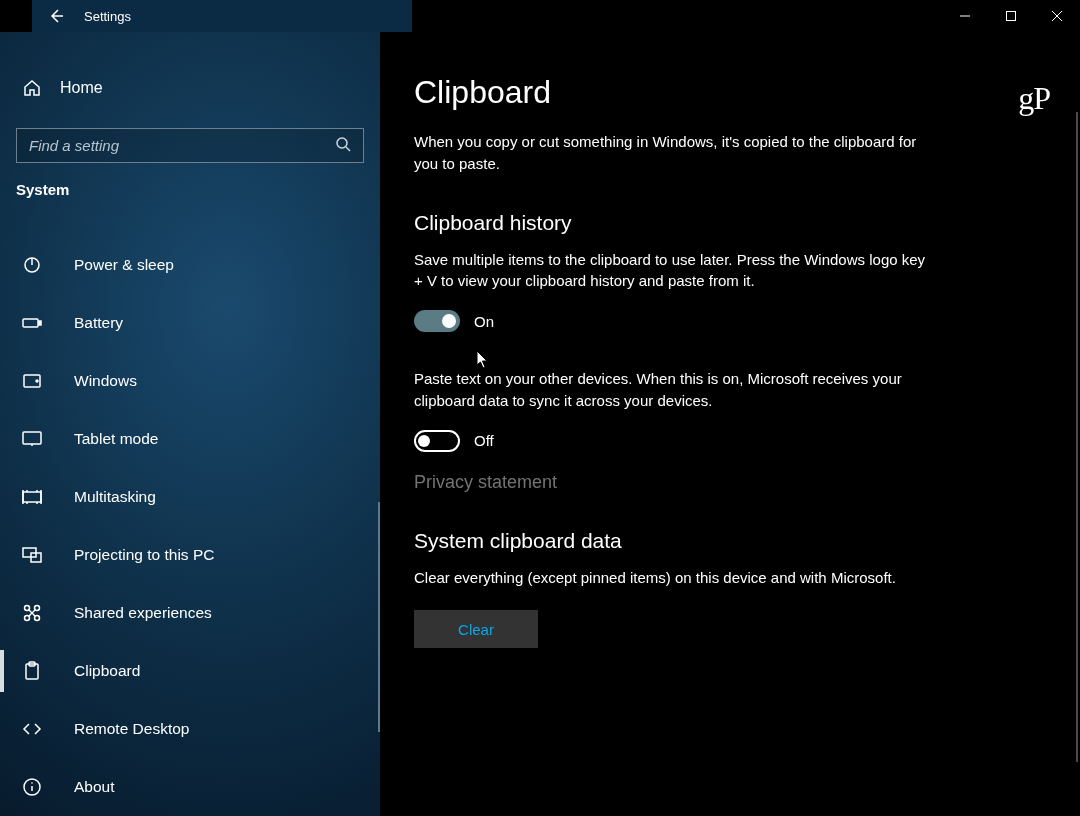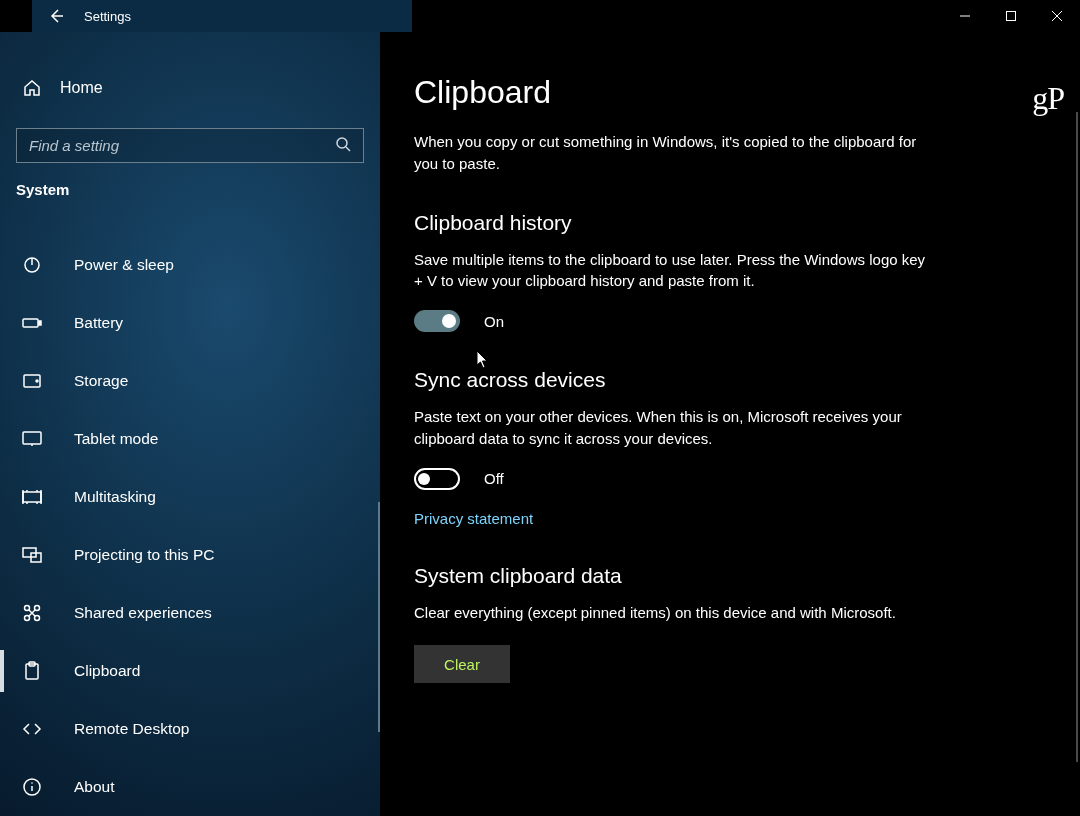--- a/index.html
+++ b/index.html
@@ -110,21 +110,21 @@
     .content {
       flex: 1;
       background: #000;
       padding: 42px 48px 20px 34px;
       overflow-y: auto;
       position: relative;
     }
     .watermark {
       position: absolute;
       top: 48px;
-      right: 16px;
+      right: 30px;
       font-size: 32px;
       font-weight: 300;
       color: #fff;
       font-family: Georgia, serif;
       letter-spacing: -1px;
     }
     .page-title {
       font-size: 32px;
       font-weight: 300;
       margin-bottom: 20px;
@@ -138,21 +138,21 @@
     }
     .section { margin-top: 36px; }
     .section-title {
       font-size: 21px;
       font-weight: 400;
       margin-bottom: 14px;
     }
     .toggle-row {
       display: flex;
       align-items: center;
-      gap: 24px;
+      gap: 14px;
       margin-top: 18px;
     }
     .toggle {
       width: 46px; height: 22px;
       border-radius: 11px;
       position: relative;
       cursor: pointer;
     }
     .toggle.on { background: #5b7c84; }
     .toggle.off { background: #000; border: 2px solid #fff; }
@@ -163,31 +163,31 @@
       background: #fff;
       top: 50%;
       transform: translateY(-50%);
     }
     .toggle.on .knob { right: 4px; }
     .toggle.off .knob { left: 2px; width: 12px; height: 12px; }
     .toggle-label { font-size: 15px; }
     .link {
       display: inline-block;
       margin-top: 20px;
-      color: #7dd3fc;
-      font-size: 15px;
+      color: #737373;
+      font-size: 18px;
       cursor: pointer;
     }
     .clear-btn {
       margin-top: 22px;
-      width: 96px;
+      width: 124px;
       height: 38px;
       background: #333333;
       border: none;
-      color: #bef264;
+      color: #0ea5e9;
       font-size: 15px;
       font-family: inherit;
       cursor: pointer;
       text-align: center;
     }
     .cursor-img {
       position: absolute;
       left: 476px;
       top: 350px;
       pointer-events: none;
@@ -272,21 +272,21 @@
           </span>
         <span class="label">Battery</span>
       </div>
       <div class="nav-item">
         <span class="nav-icon">
             <svg width="18" height="14" viewBox="0 0 18 14">
               <rect x="1" y="1" width="16" height="12" rx="1"></rect>
               <circle cx="14" cy="7" r="1" fill="#fff"></circle>
             </svg>
           </span>
-        <span class="label">Storage</span>
+        <span class="label">Windows</span>
       </div>
       <div class="nav-item">
         <span class="nav-icon">
             <svg width="20" height="16" viewBox="0 0 20 16">
               <rect x="1" y="1" width="18" height="12" rx="1"></rect>
               <circle cx="10" cy="14" r="1" fill="#fff" stroke="none"></circle>
             </svg>
           </span>
         <span class="label">Tablet mode</span>
       </div>
@@ -367,21 +367,20 @@
       <p class="section-desc">Save multiple items to the clipboard to use later. Press the Windows logo key + V to view your clipboard history and paste from it.</p>
       <div class="toggle-row">
         <div class="toggle on">
             <div class="knob"></div>
           </div>
         <span class="toggle-label">On</span>
       </div>
     </div>
 
     <div class="section">
-      <h2 class="section-title">Sync across devices</h2>
       <p class="section-desc">Paste text on your other devices. When this is on, Microsoft receives your clipboard data to sync it across your devices.</p>
       <div class="toggle-row">
         <div class="toggle off">
             <div class="knob"></div>
           </div>
         <span class="toggle-label">Off</span>
       </div>
       <a class="link">Privacy statement</a>
     </div>
 

